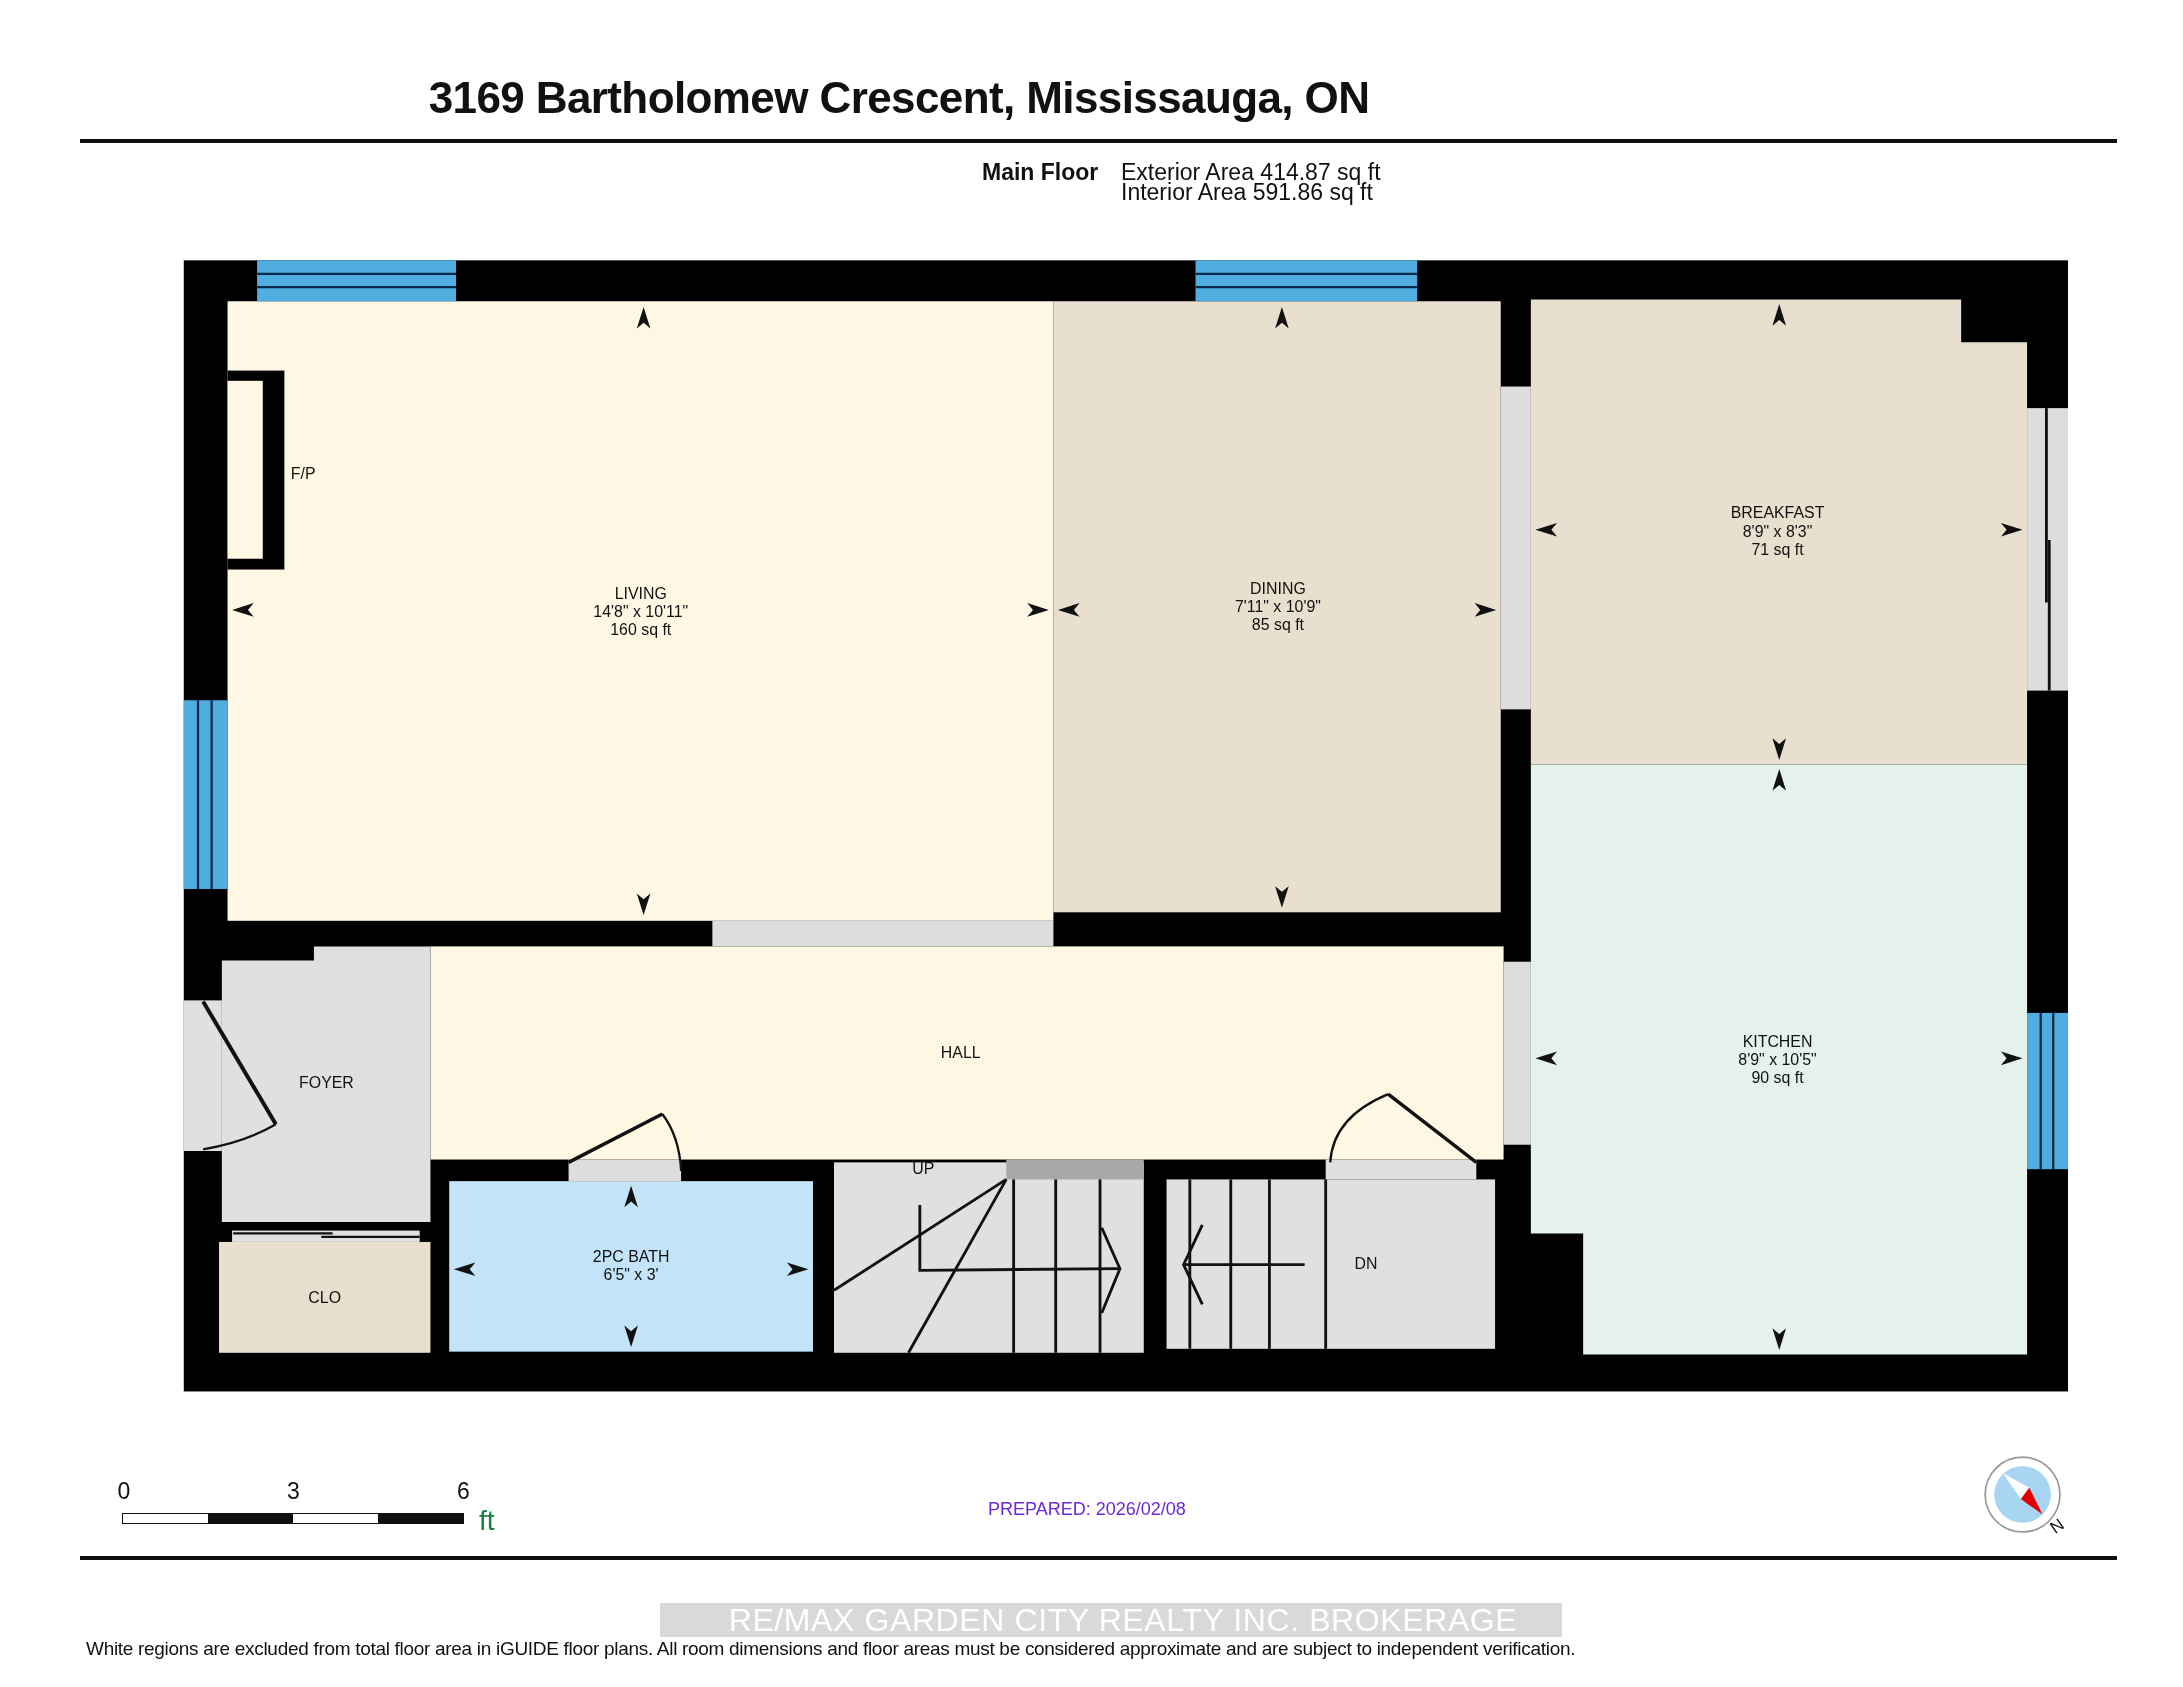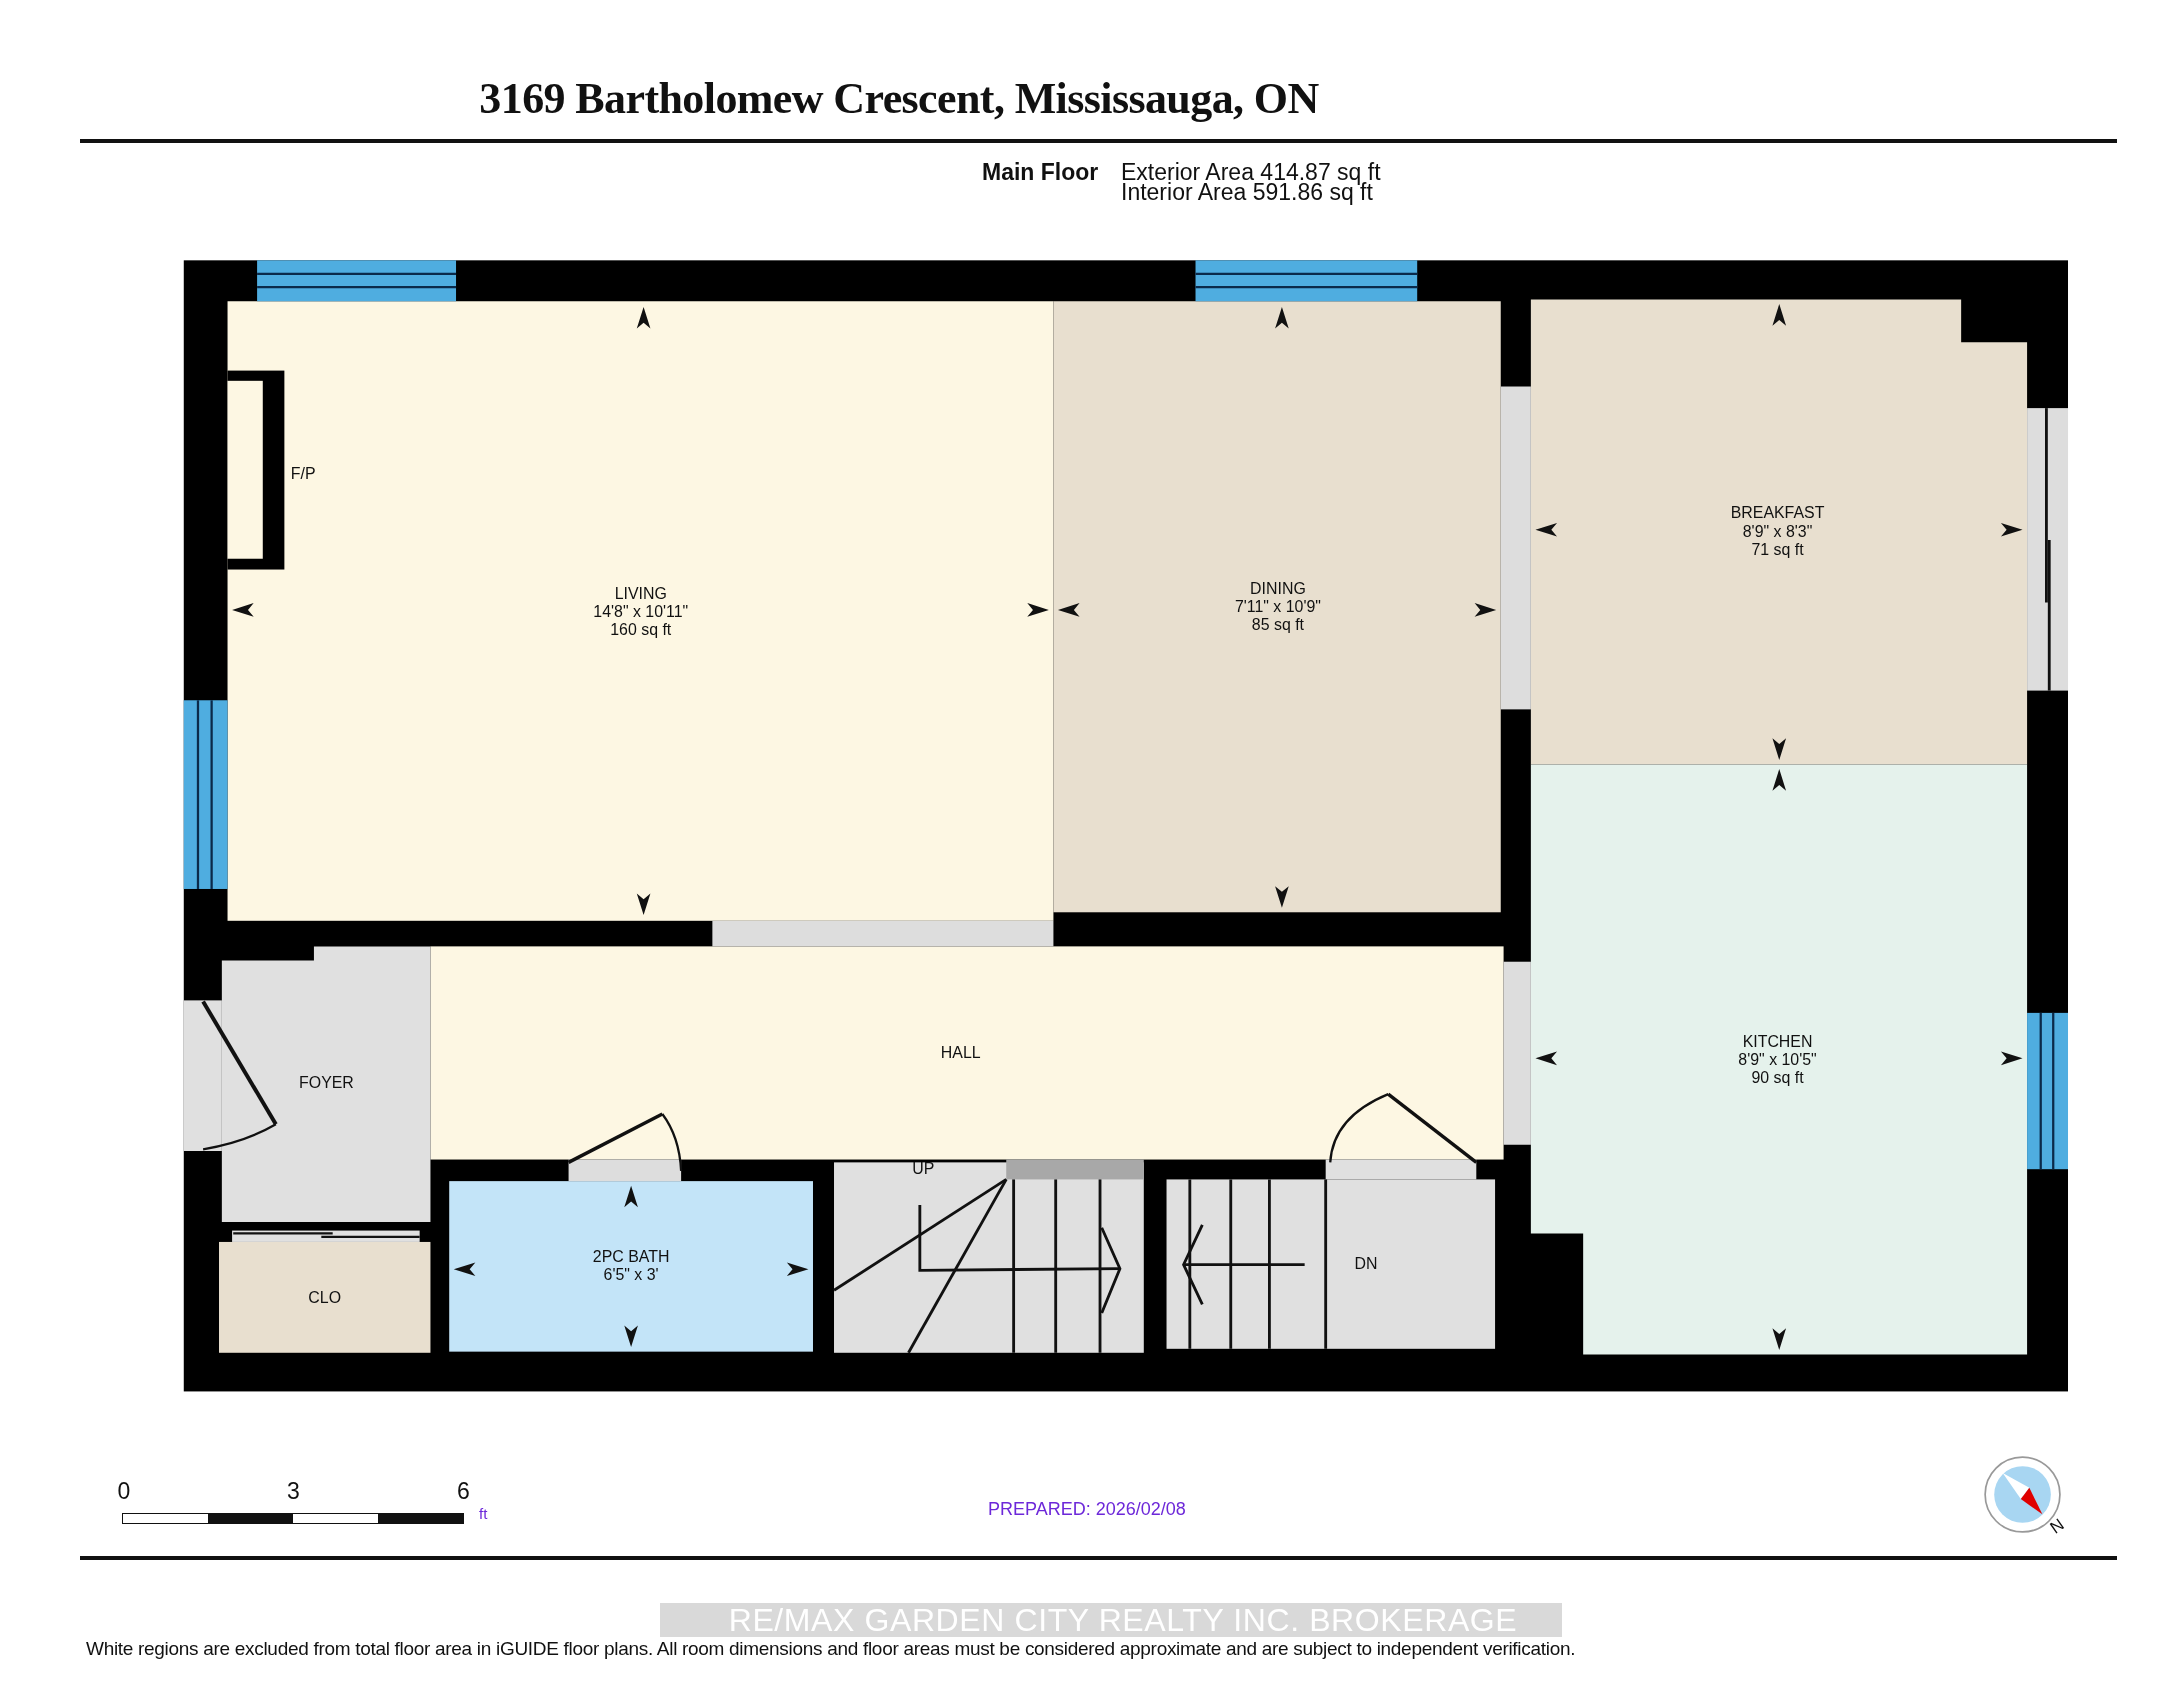--- a/index.html
+++ b/index.html
@@ -1,33 +1,33 @@
 <!DOCTYPE html>
 <html style="font-size:9px"><head>
 <meta charset="utf-8">
 <style>
   html, body { margin: 0; padding: 0; background: #ffffff; }
   body { width: 2183px; height: 1687px; position: relative; overflow: hidden; font-family: "Liberation Sans", sans-serif; }
-  .title { position: absolute; left: 0; width: 1798px; top: 73px; text-align: center; font-weight: bold; font-size: 44px; color: #111; letter-spacing: -0.6px; font-family: Liberation Serif, serif; }
+  .title { position: absolute; left: 0; width: 1798px; top: 73px; text-align: center; font-weight: bold; font-size: 44px; color: #111; letter-spacing: -0.6px; }
   .rule { position: absolute; left: 80px; width: 2037px; height: 4px; background: #111; }
   .rule.top { top: 139px; }
   .rule.bottom { top: 1556px; }
   .area-block { position: absolute; top: 155px; left: 982px; font-size: 23px; color: #111; line-height: 35px; }
   .area-block .floor-name { position: absolute; left: 0; top: 0; font-weight: bold; white-space: nowrap; }
   .area-block .ext { position: absolute; left: 139px; top: 0; white-space: nowrap; }
   .area-block .int { position: absolute; left: 139px; top: 20px; white-space: nowrap; }
   svg.plan { position: absolute; left: 0; top: 0; }
   .room-label { font-family: "Liberation Sans", sans-serif; fill: #111; text-anchor: middle; font-size: 28px; }
   .scale { position: absolute; left: 122px; top: 1478px; }
   .scale .tick { position: absolute; top: 0; font-size: 23px; color: #111; }
   .scale .bar { position: absolute; top: 35px; left: 0; width: 342px; height: 11.4px; border: 1.1px solid #111; display: flex; box-sizing: border-box; }
   .scale .seg { flex: 1; height: 100%; }
   .scale .seg.w { background: #fff; }
   .scale .seg.b { background: #111; }
-  .scale .unit { position: absolute; left: 357px; top: 27px; font-size: 15px; color: #6d28d9; }
+  .scale .unit { position: absolute; left: 357px; top: 27px; font-size: 28px; color: #15803d; }
   .prepared { position: absolute; left: 988px; top: 1499px; font-size: 18px; color: #6d28d9; white-space: nowrap; }
   .compass { position: absolute; left: 1984px; top: 1456px; width: 85px; height: 85px; }
   .disclaimer { position: absolute; left: 86px; top: 1638px; font-size: 19px; color: #111; white-space: nowrap; letter-spacing: -0.3px; }
   .watermark { position: absolute; left: 660px; top: 1603px; width: 878px; height: 34px; background: #d9d9d9; color: #ffffff; font-size: 32px; line-height: 34px; text-align: center; white-space: nowrap; letter-spacing: 0.6px; padding-left: 24px; }
 </style>
 </head>
 <body>
 
 <div class="title">3169 Bartholomew Crescent, Mississauga, ON</div>
 <div class="rule top"></div>

